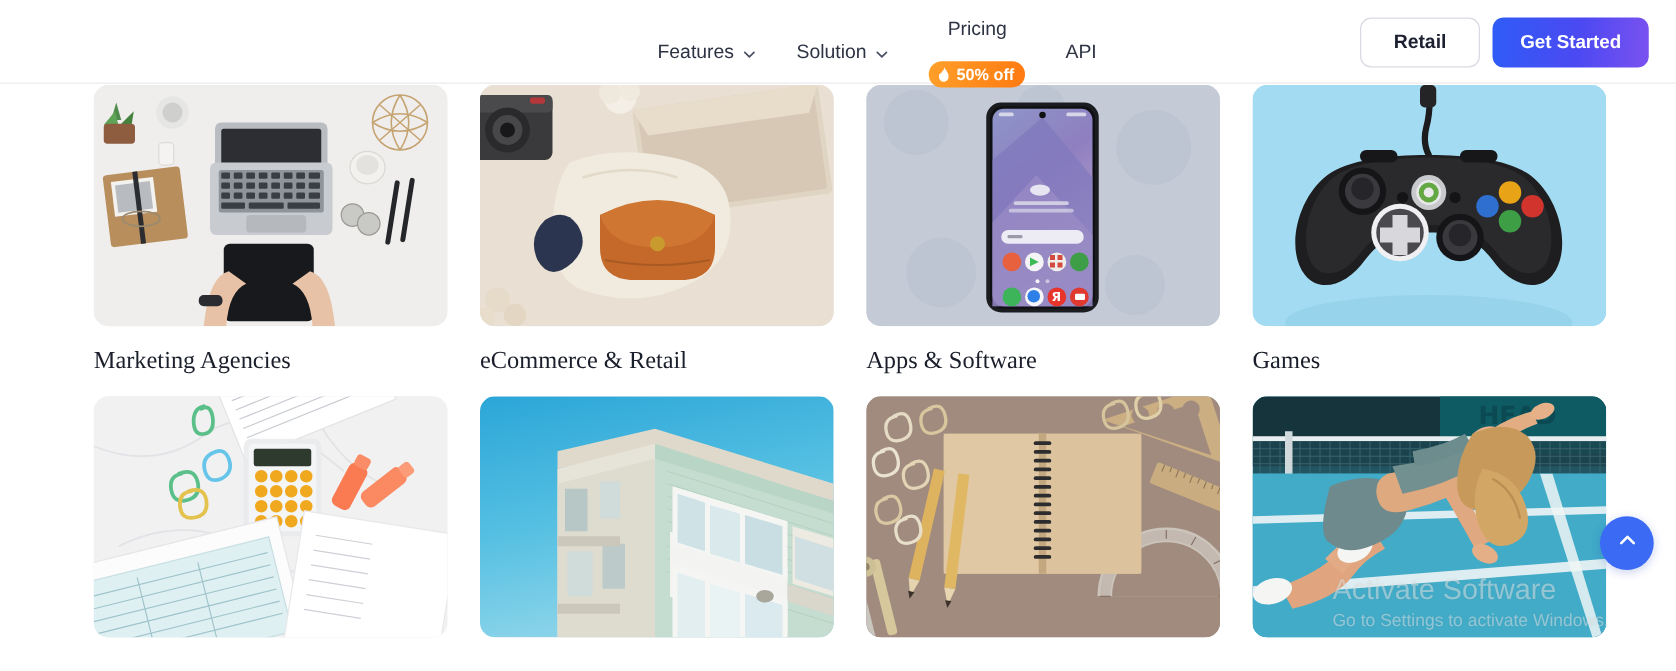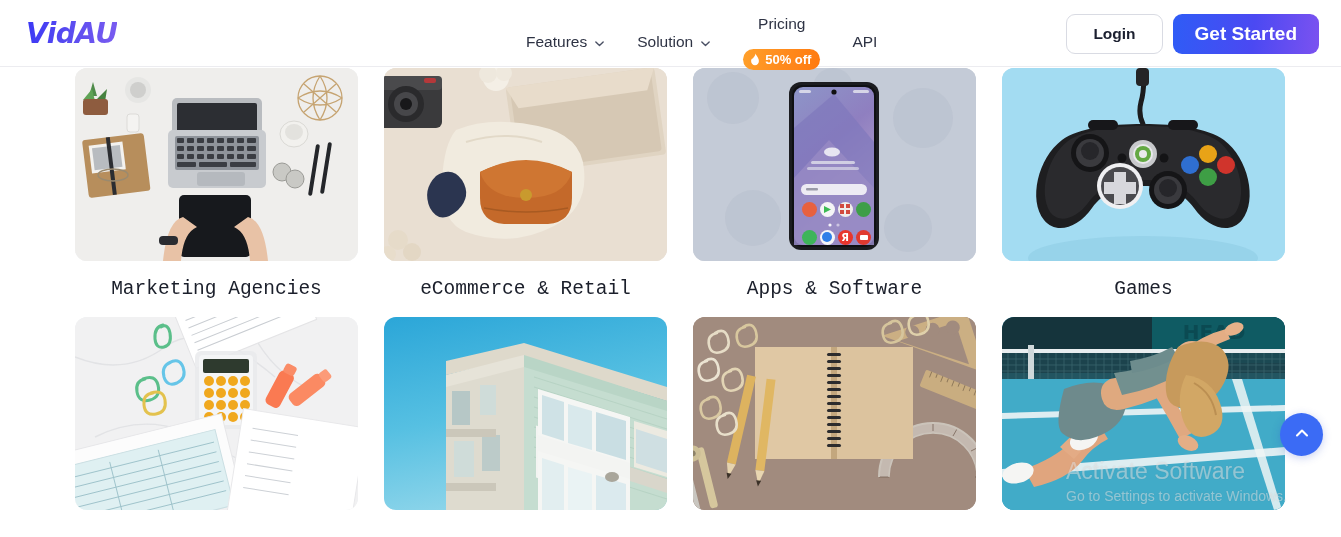--- a/index.html
+++ b/index.html
@@ -109,21 +109,21 @@
     display: flex; align-items: center; justify-content: center;
     white-space: nowrap;
   }
   .btn-start {
     height: 40px;
     padding: 0 22px;
     border: none;
     border-radius: 9px;
     background: linear-gradient(95deg, #2f5cf6 0%, #4b49f2 55%, #7b52f0 100%);
     color: #ffffff;
-    font-size: 19px;
+    font-size: 15px;
     font-weight: 700;
     font-family: "Liberation Sans", sans-serif;
     cursor: pointer;
     display: flex; align-items: center; justify-content: center;
     white-space: nowrap;
   }
 
   
   .main {
     position: absolute;
@@ -147,24 +147,24 @@
     width: 283px;
     height: 193px;
     border-radius: 12px;
     overflow: hidden;
     position: relative;
     background: #eef0f3;
   }
   .thumb svg { display:block; width:100%; height:100%; }
   .card-label {
     margin-top: 17px;
-    text-align: center;
+    text-align: left;
     font-size: 19.5px;
     color: #1b1f2b;
-    font-family: Liberation Mono, monospace;
+    font-family: Liberation Serif, serif;
     white-space: nowrap;
   }
 
   
   .scroll-top {
     position: absolute;
     right: 18px;
     top: 413px;
     width: 43px; height: 43px;
     border-radius: 50%;
@@ -187,21 +187,20 @@
     text-shadow: 0 0 1px rgba(120,120,120,0.25);
   }
   .wm-title { font-size: 23px; font-weight: 400; line-height: 1.15; white-space: nowrap; }
   .wm-sub   { font-size: 14px; font-weight: 400; margin-top: 4px; white-space: nowrap; }
 </style>
 </head>
 <body>
 
 <div class="header">
 
-  <div class="logo">VidAU</div>
 
   <nav class="nav">
 
     <div class="nav-item">
       <span>Features</span>
       <span class="chev">
         <svg viewBox="0 0 12 12">
             <path d="M2 4.3 L6 8.2 L10 4.3" fill="none" stroke="#4a5064" stroke-width="1.5" stroke-linecap="round" stroke-linejoin="round"></path>
           </svg>
       </span>
@@ -231,21 +230,21 @@
       </div>
     </div>
 
     <div class="nav-item">
       <span>API</span>
     </div>
 
   </nav>
 
   <div class="nav-right">
-    <button class="btn-login">Login</button>
+    <button class="btn-login">Retail</button>
     <button class="btn-start">Get Started</button>
   </div>
 </div>
 
 <div class="main">
   <div class="grid">
 
     <div class="row">
 
       <div class="card">

